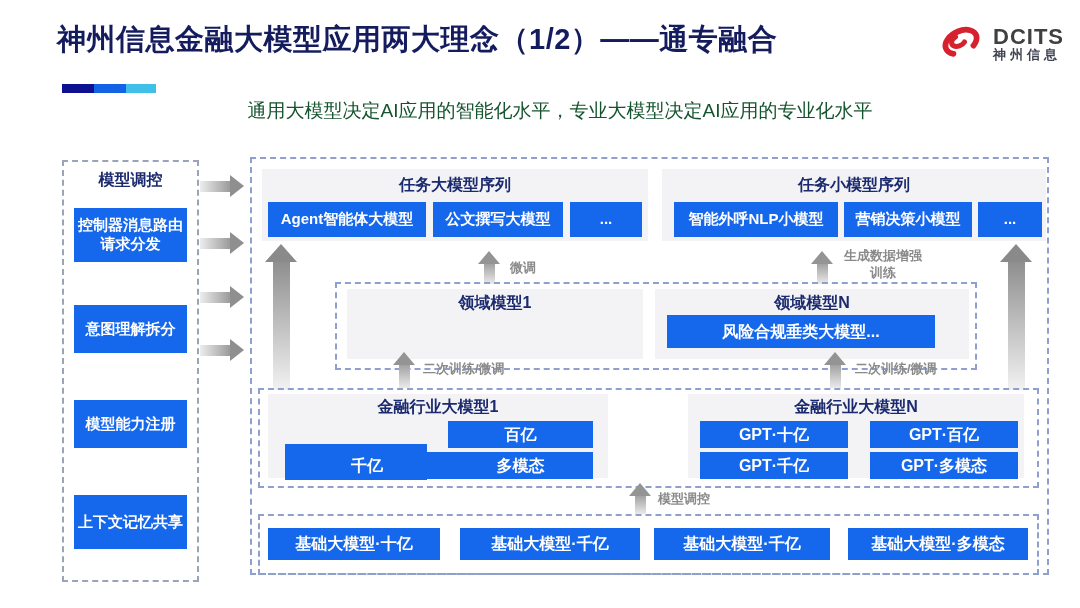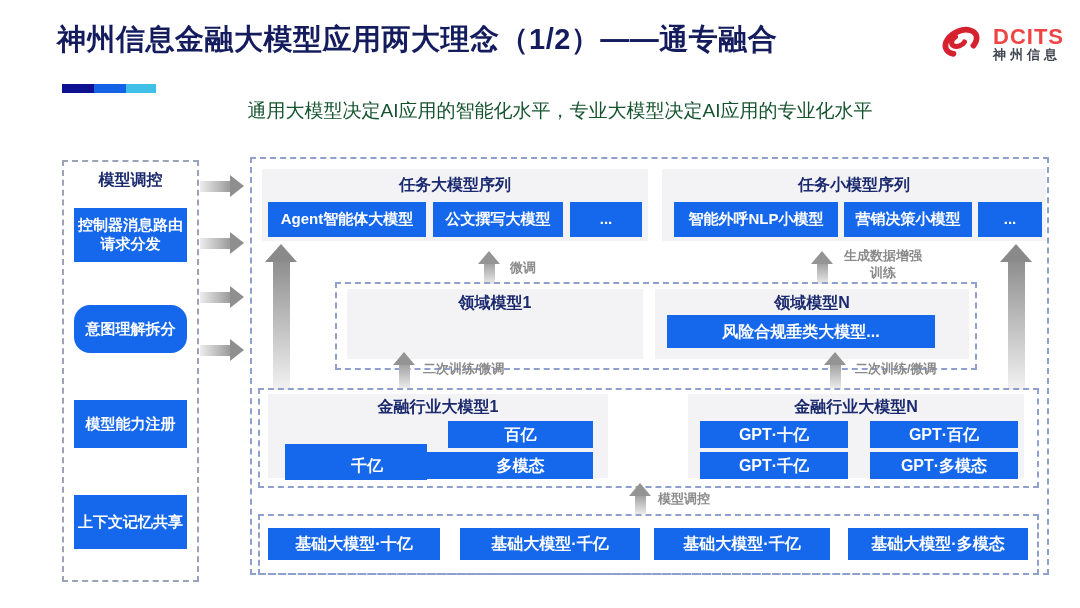--- a/index.html
+++ b/index.html
@@ -8,21 +8,21 @@
     font-family:"Liberation Sans","DejaVu Sans",sans-serif; overflow:hidden;
   }
   .abs { position:absolute; }
   .page-title { font-size:29px; font-weight:800; color:#141c5e; letter-spacing:0.5px; white-space:nowrap; }
   .subtitle { font-size:19px; font-weight:normal; color:#14532d; text-align:center; }
   .accent-bar { display:flex; }
   .accent-bar span { height:9px; display:block; }
 
   .logo { display:flex; align-items:center; gap:7px; }
   .logo-text { display:flex; flex-direction:column; line-height:1.05; }
-  .logo-brand { font-size:22px; font-weight:800; color:#ef4444; letter-spacing:1px; }
+  .logo-brand { font-size:22px; font-weight:800; color:#404040; letter-spacing:1px; }
   .logo-cn { font-size:13px; font-weight:bold; color:#3f4450; letter-spacing:4px; }
 
   .dashed-gray { border:2px dashed #9aa3b8; }
   .dashed-blue { border:2px dashed #8fa0cf; }
 
   .panel { background:#f3f3f6; }
   .panel-title { position:absolute; left:0; width:100%; text-align:center; color:#1b2a6e; font-weight:bold; font-size:16px; }
 
   .chip {
     background:#1567ec; color:#ffffff; font-weight:bold; font-size:15px;
@@ -67,21 +67,21 @@
     </span>
     <span class="logo-text">
       <span class="logo-brand">DCITS</span>
       <span class="logo-cn">神州信息</span>
     </span>
   </div>
 
   <div class="abs dashed-gray" style="left:62px; top:160px; width:133px; height:418px;">
     <div class="panel-title" style="top:8px; font-size:16px;">模型调控</div>
     <div class="abs chip" style="left:10px; top:46px;  width:113px; height:54px;">控制器消息路由请求分发</div>
-    <div class="abs chip" style="left:10px; top:143px; width:113px; height:48px;border-radius:16px;">意图理解拆分</div>
+    <div class="abs chip" style="left:10px; top:143px; width:113px; height:48px;">意图理解拆分</div>
     <div class="abs chip" style="left:10px; top:238px; width:113px; height:48px;">模型能力注册</div>
     <div class="abs chip" style="left:10px; top:333px; width:113px; height:54px;">上下文记忆共享</div>
   </div>
 
   <div class="abs arr-right" style="left:200px; top:175px; width:44px; height:22px;">
       <div class="shaft"></div>
       <div class="head"></div>
     </div>
   <div class="abs arr-right" style="left:200px; top:232px; width:44px; height:22px;">
       <div class="shaft"></div>

